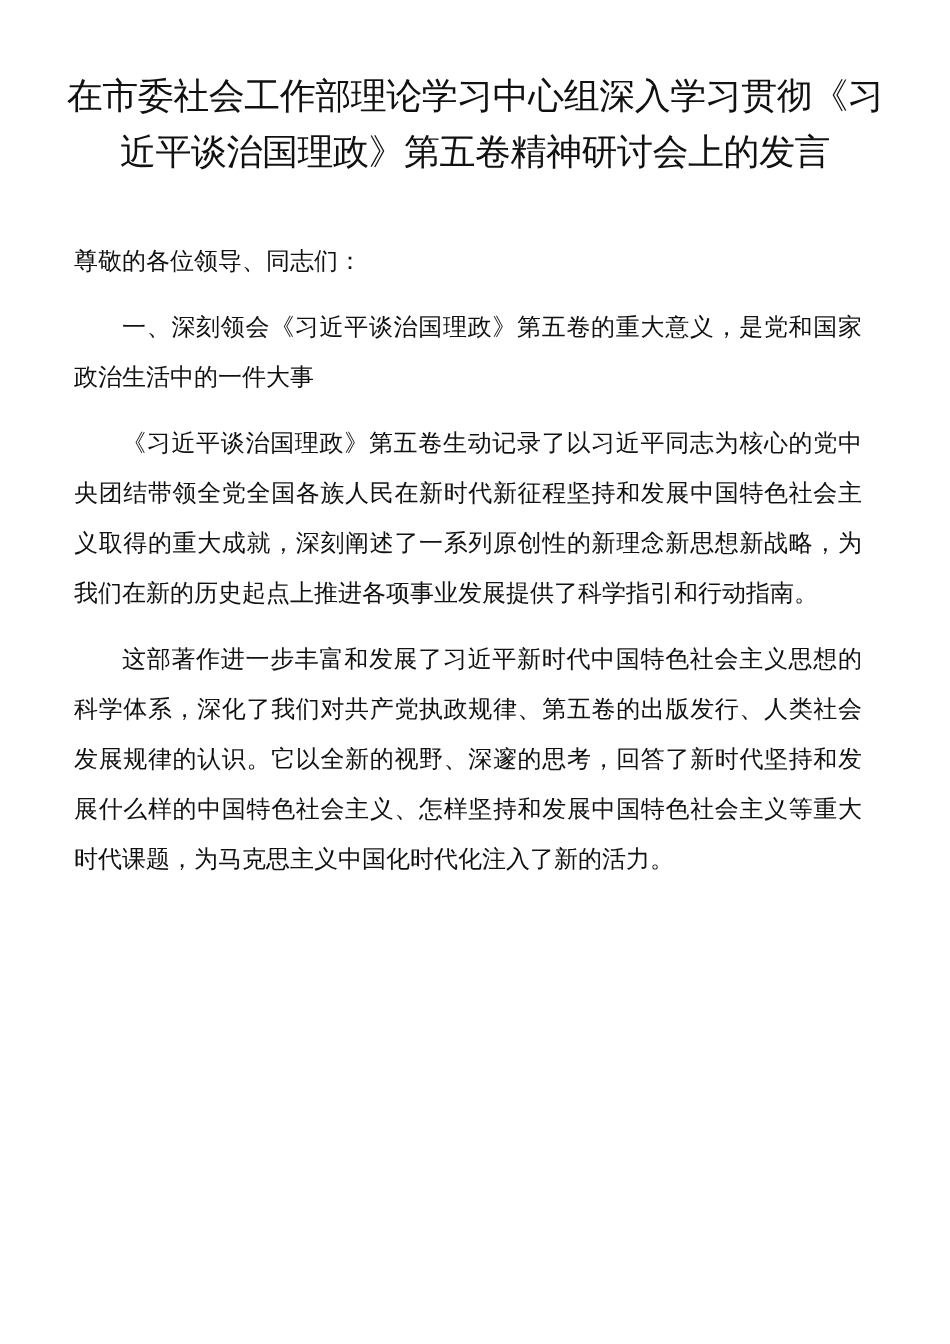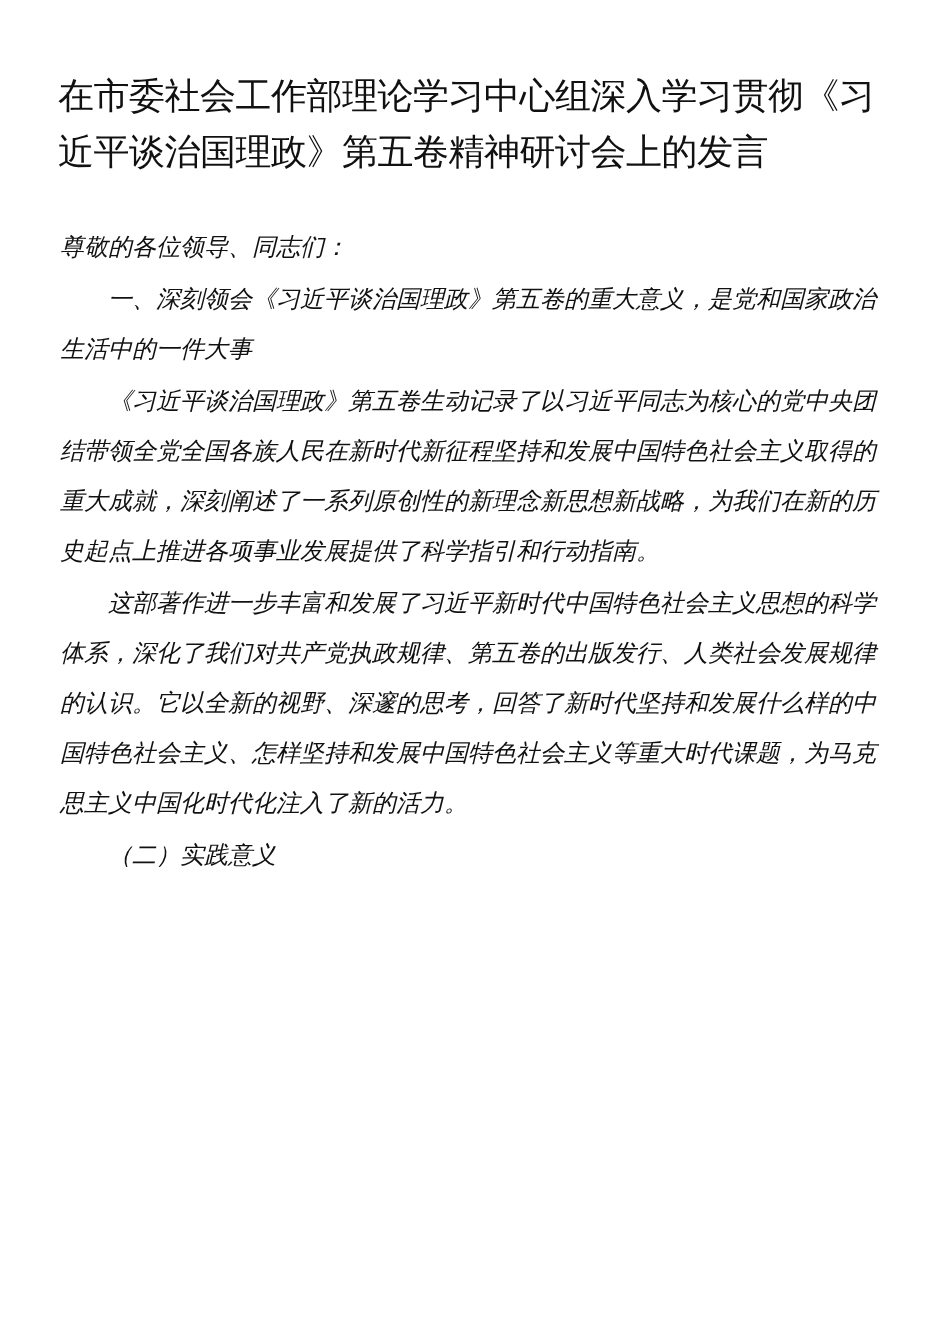--- a/index.html
+++ b/index.html
@@ -1,31 +1,30 @@
 <!DOCTYPE html>
 <html><head>
 <meta charset="utf-8">
 <style>
   html, body { margin: 0; padding: 0; background: #ffffff; }
   body { width: 950px; height: 1344px; overflow: hidden; position: relative;
          font-family: "DejaVu Sans", "Liberation Sans", sans-serif; color: #111111; }
   .page { position: absolute; left: 0; top: 0; width: 950px; height: 1344px; background: #ffffff; }
-  .title { position: absolute; left: 58px; top: 68px; width: 834px; 
+  .title { position: absolute; left: 58px; top: 68px; width: 834px; text-align: center;
            font-size: 36px; line-height: 56px; letter-spacing: -0.5px; font-weight: normal; margin: 0; }
   .body { position: absolute; left: 58px; top: 220px; width: 820px; font-size: 24px; line-height: 50px; }
-  .p { margin: 2px; text-align: justify; word-break: break-all; font-style: italic; }
+  .p { margin: 16px; text-align: justify; word-break: break-all; }
   .indent { text-indent: 48px; }
   .h1 { text-indent: 48px; }
   .h2 { text-indent: 48px; }
 </style>
 </head>
 <body>
 
 <div class="page">
   <h1 class="title">在市委社会工作部理论学习中心组深入学习贯彻《习近平谈治国理政》第五卷精神研讨会上的发言</h1>
   <div class="body">
     <p class="p">尊敬的各位领导、同志们：</p>
     <p class="p h1">一、深刻领会《习近平谈治国理政》第五卷的重大意义，是党和国家政治生活中的一件大事</p>
     <p class="p indent">《习近平谈治国理政》第五卷生动记录了以习近平同志为核心的党中央团结带领全党全国各族人民在新时代新征程坚持和发展中国特色社会主义取得的重大成就，深刻阐述了一系列原创性的新理念新思想新战略，为我们在新的历史起点上推进各项事业发展提供了科学指引和行动指南。</p>
     <p class="p indent">这部著作进一步丰富和发展了习近平新时代中国特色社会主义思想的科学体系，深化了我们对共产党执政规律、第五卷的出版发行、人类社会发展规律的认识。它以全新的视野、深邃的思考，回答了新时代坚持和发展什么样的中国特色社会主义、怎样坚持和发展中国特色社会主义等重大时代课题，为马克思主义中国化时代化注入了新的活力。</p>
-    <p class="p h2">（二）实践意义</p>
   </div>
 </div>
 
 </body></html>

